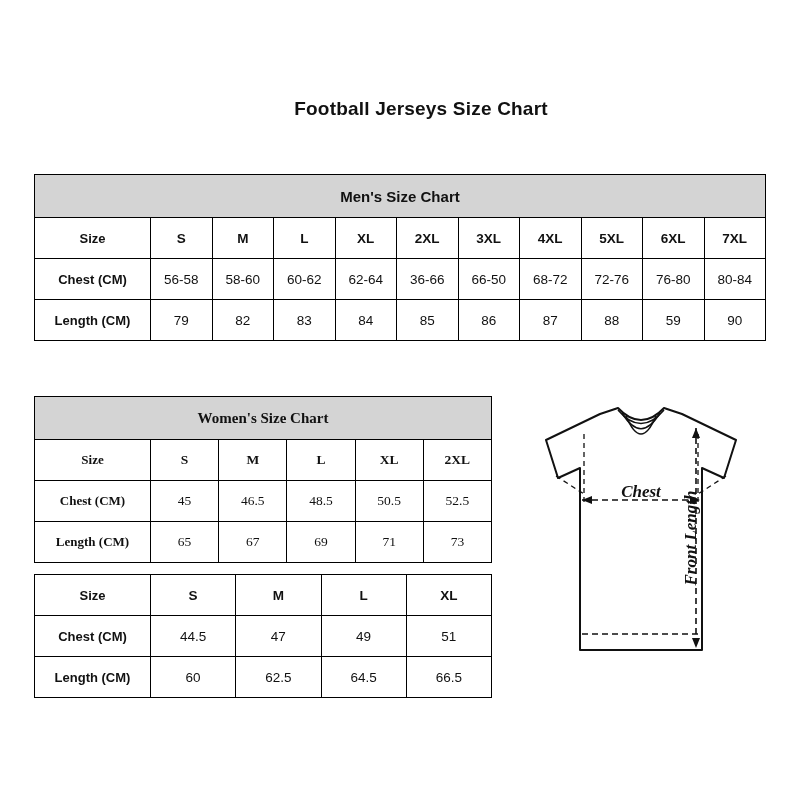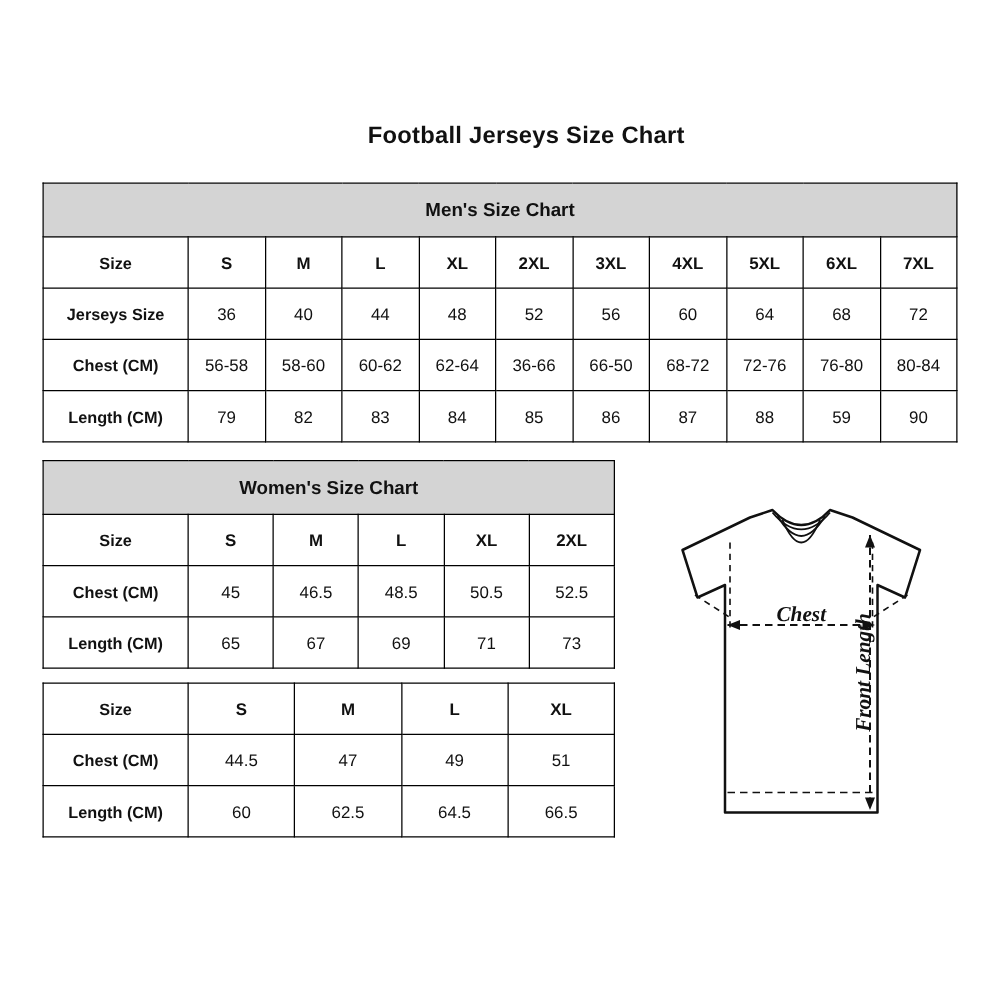--- a/index.html
+++ b/index.html
@@ -26,20 +26,21 @@
     font-weight: bold;
     letter-spacing: 0.2px;
     color: #111111;
     padding-left: 21px;
   }
 
   table.size-table {
     border-collapse: collapse;
     table-layout: fixed;
     background: #ffffff;
+    margin-top: 28px;
   }
   table.size-table td {
     border: 1px solid #000000;
     text-align: center;
     vertical-align: middle;
     font-size: 13.5px;
     color: #111111;
     padding: 0;
     height: 40px;
   }
@@ -66,20 +67,21 @@
   }
   #mens-wrap table { width: 732px; }
   #mens-wrap col.c0 { width: 116px; }
 
   
   #womens-wrap {
     position: absolute;
     left: 34px;
     top: 368px;
     width: 520px;
+    font-family: Liberation Serif, serif;
   }
   #womens-wrap table { width: 458px; }
   #womens-wrap col.c0 { width: 116px; }
 
   
   #youth-wrap {
     position: absolute;
     left: 34px;
     top: 546px;
     width: 458px;
@@ -135,33 +137,20 @@
         <td class="col-head">S</td>
         <td class="col-head">M</td>
         <td class="col-head">L</td>
         <td class="col-head">XL</td>
         <td class="col-head">2XL</td>
         <td class="col-head">3XL</td>
         <td class="col-head">4XL</td>
         <td class="col-head">5XL</td>
         <td class="col-head">6XL</td>
         <td class="col-head">7XL</td>
-      </tr>
-      <tr>
-        <td class="row-label">Jerseys Size</td>
-        <td>36</td>
-        <td>40</td>
-        <td>44</td>
-        <td>48</td>
-        <td>52</td>
-        <td>56</td>
-        <td>60</td>
-        <td>64</td>
-        <td>68</td>
-        <td>72</td>
       </tr>
       <tr>
         <td class="row-label">Chest (CM)</td>
         <td>56-58</td>
         <td>58-60</td>
         <td>60-62</td>
         <td>62-64</td>
         <td>36-66</td>
         <td>66-50</td>
         <td>68-72</td>

